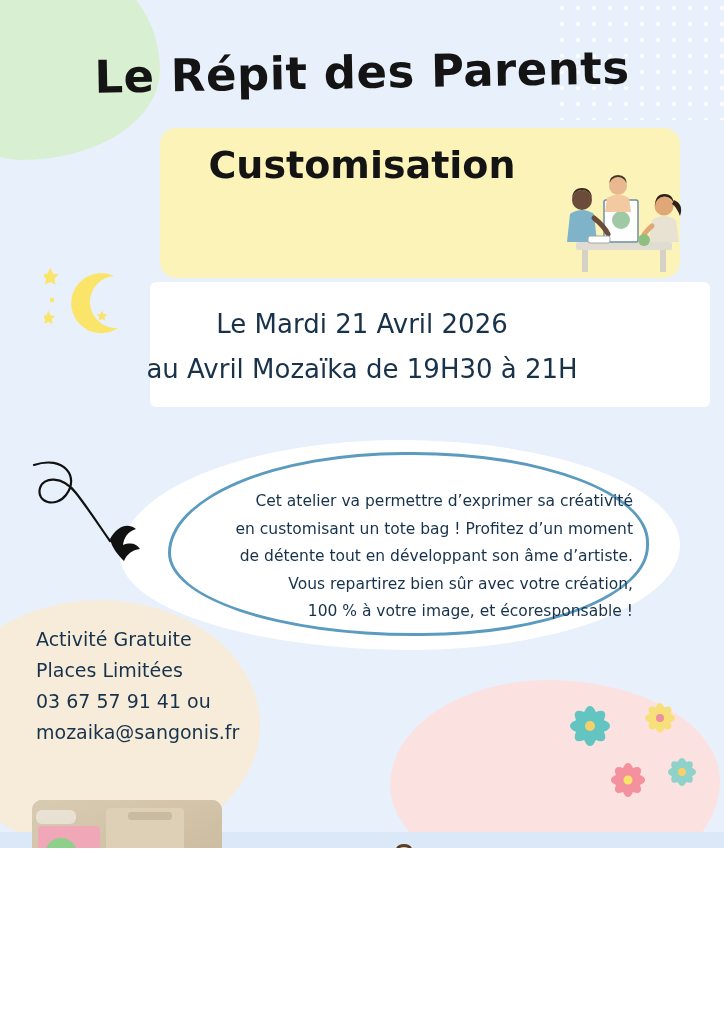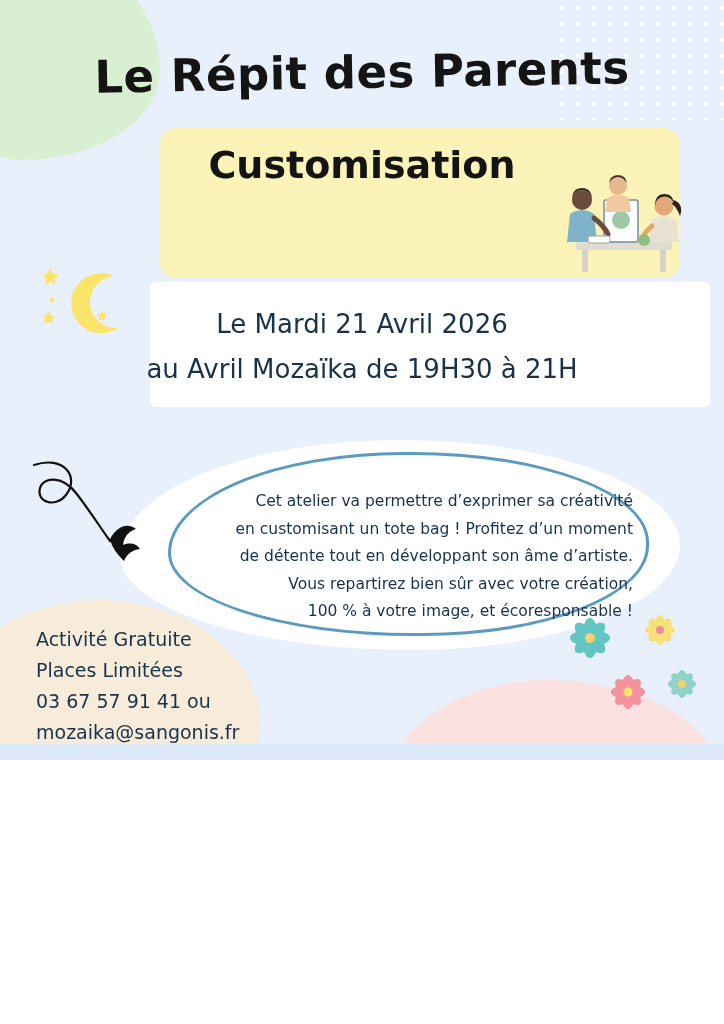--- a/index.html
+++ b/index.html
@@ -10,21 +10,21 @@
     width: 724px;
     height: 1024px;
     font-family: "DejaVu Sans", sans-serif;
     background: #ffffff;
     overflow: hidden;
   }
 
   .poster {
     position: relative;
     width: 724px;
-    height: 760px;
+    height: 848px;
     background: #e8f0fb;
     overflow: hidden;
   }
 
   
   .blob-green-tl {
     position: absolute;
     left: -70px;
     top: -40px;
     width: 230px;

